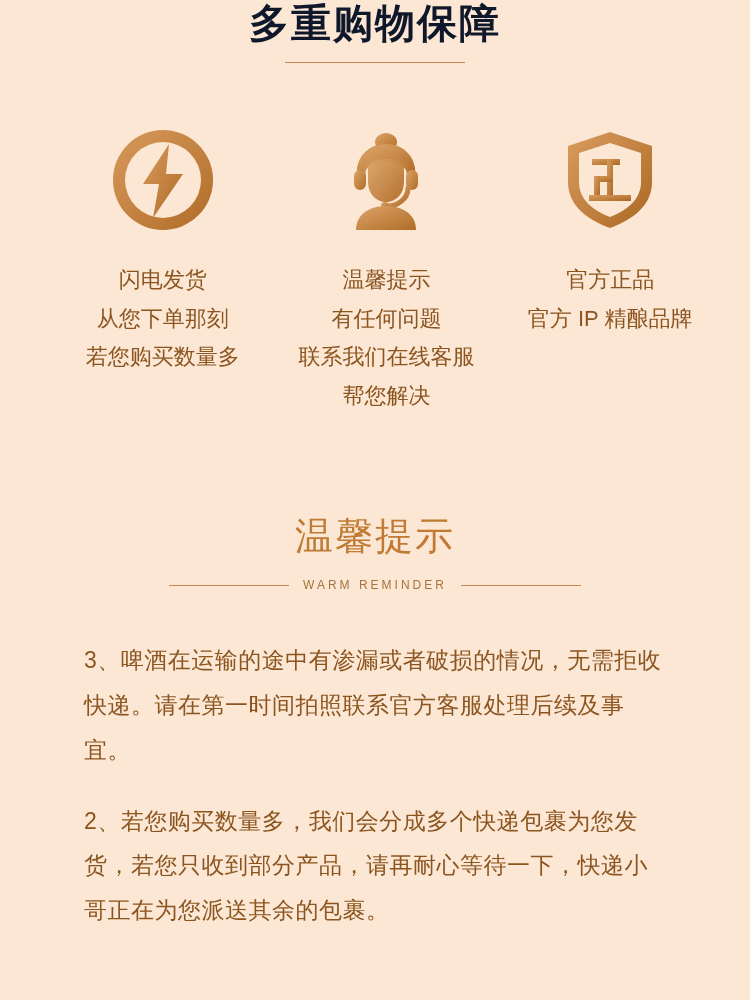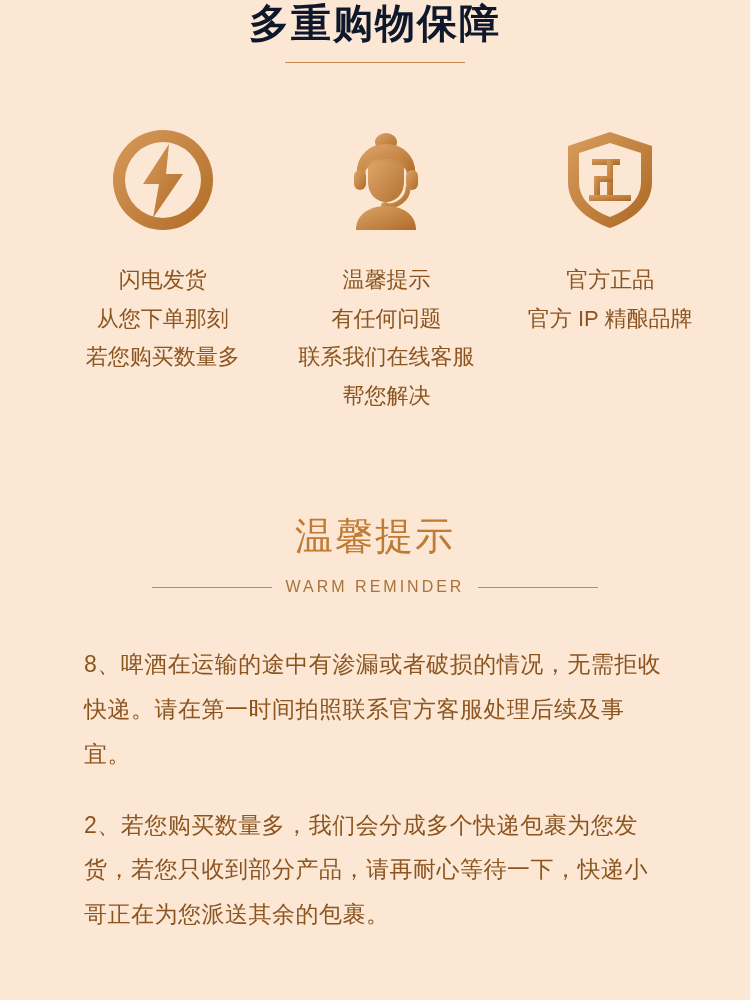--- a/index.html
+++ b/index.html
@@ -85,21 +85,21 @@
   .sec2-title {
     margin-top: 96px;
     font-size: 38px;
     font-weight: normal;
     letter-spacing: 2px;
     color: #c07a33;
     text-align: center;
   }
 
   .divider-row.small .line { width: 120px; }
-  .divider-row.small .sub { font-size: 16px; letter-spacing: 3px; }
+  .divider-row.small .sub { font-size: 12px; letter-spacing: 3px; }
 
   
   .notes {
     margin-top: 46px;
     padding: 0 84px 0 84px;
   }
 
   .note {
     font-size: 23px;
     line-height: 1.95;
@@ -214,15 +214,15 @@
 <div class="section-head">
   <div class="sec2-title">温馨提示</div>
   <div class="divider-row small">
     <span class="line"></span>
     <span class="sub">WARM REMINDER</span>
     <span class="line"></span>
   </div>
 </div>
 
 <div class="notes">
-  <p class="note">8、啤酒在运输的途中有渗漏或者破损的情况，无需拒收快递。请在第一时间拍照联系官方客服处理后续及事宜。</p>
+  <p class="note">3、啤酒在运输的途中有渗漏或者破损的情况，无需拒收快递。请在第一时间拍照联系官方客服处理后续及事宜。</p>
   <p class="note">2、若您购买数量多，我们会分成多个快递包裹为您发货，若您只收到部分产品，请再耐心等待一下，快递小哥正在为您派送其余的包裹。</p>
 </div>
 
 </body></html>

